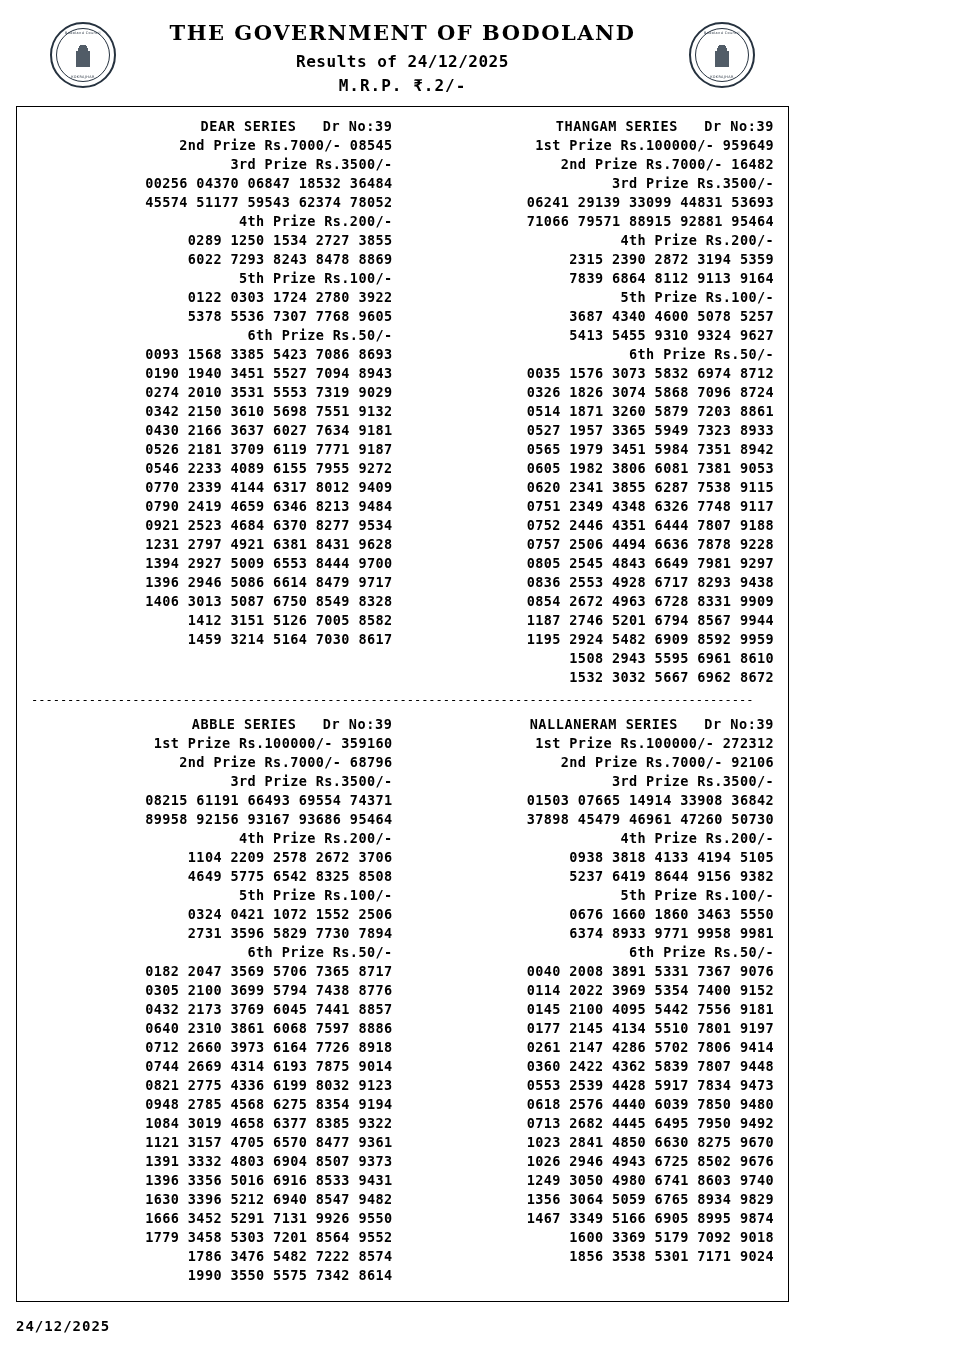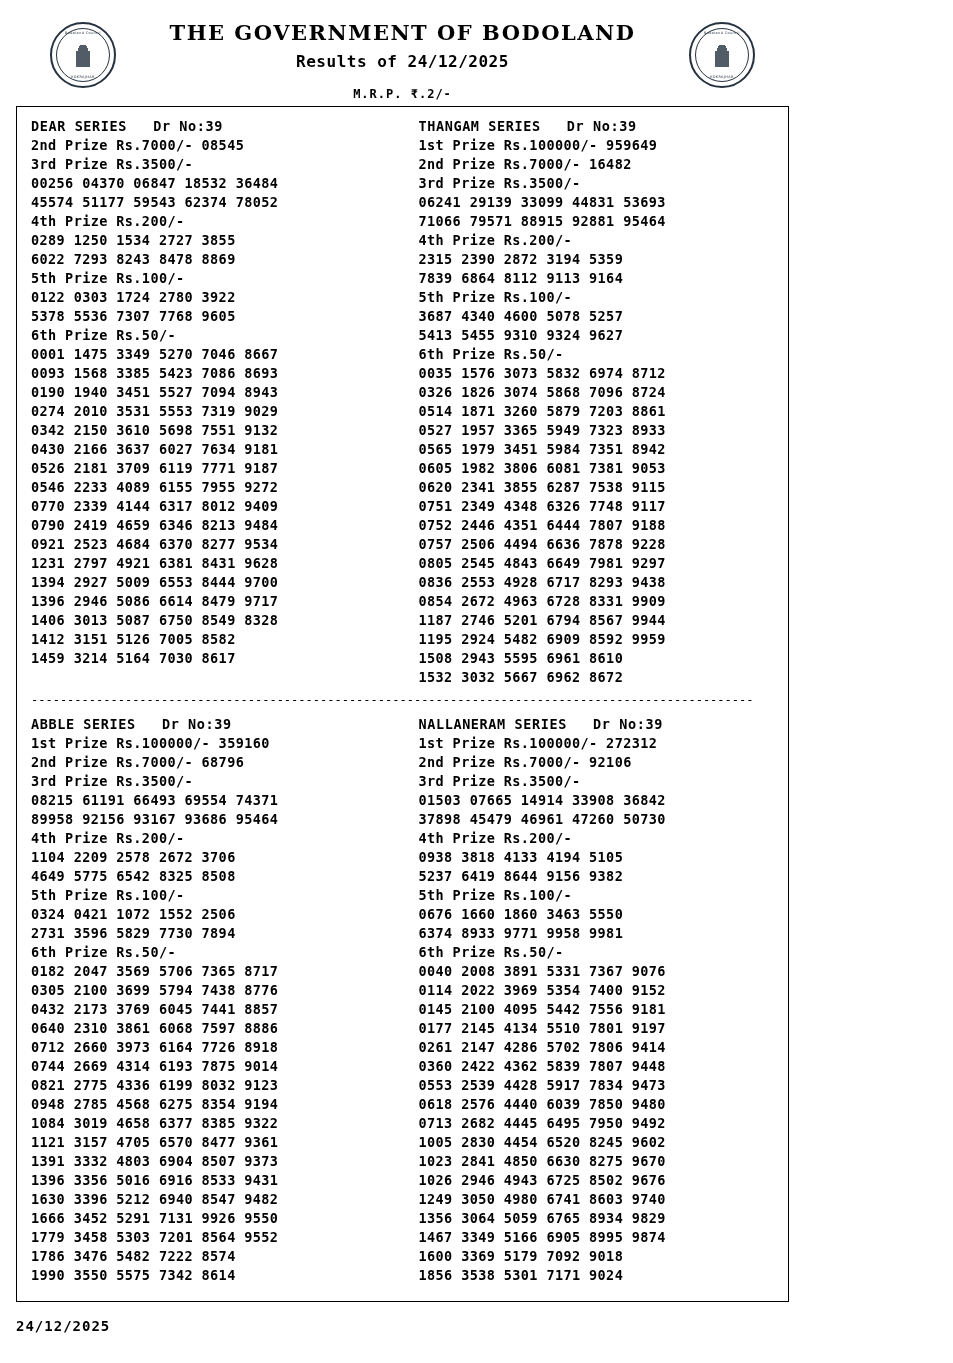--- a/index.html
+++ b/index.html
@@ -40,23 +40,23 @@
     font-family: "DejaVu Sans Mono", "Liberation Mono", monospace;
     font-weight: bold;
     font-size: 16px;
     letter-spacing: 0.5px;
     margin-top: 7px;
     text-align: center;
   }
   .mrp-line {
     font-family: "DejaVu Sans Mono", "Liberation Mono", monospace;
     font-weight: bold;
-    font-size: 12px;
+    font-size: 16px;
     letter-spacing: 1px;
-    margin-top: 16px;
+    margin-top: 5px;
   }
   .emblem {
     position: absolute;
     top: 8px;
     width: 66px;
     height: 66px;
     border-radius: 50%;
     border: 2px solid #26323f;
     box-sizing: border-box;
   }
@@ -99,20 +99,21 @@
   
   .results-box {
     border: 1.5px solid #000;
     margin-top: 4px;
     padding: 10px 14px 16px 14px;
     box-sizing: border-box;
   }
   .panel-row {
     display: flex;
     flex-direction: row;
+    text-align: right;
   }
   .panel {
     width: 50%;
     box-sizing: border-box;
   }
   .panel.left { padding-right: 10px; }
   .panel.right { padding-left: 16px; }
 
   .series-title {
     font-size: 13.5px;
@@ -189,21 +190,20 @@
           <div class="prize-label">3rd Prize Rs.3500/-</div>
           <div class="num-line">00256 04370 06847 18532 36484</div>
           <div class="num-line">45574 51177 59543 62374 78052</div>
           <div class="prize-label">4th Prize Rs.200/-</div>
           <div class="num-line">0289 1250 1534 2727 3855</div>
           <div class="num-line">6022 7293 8243 8478 8869</div>
           <div class="prize-label">5th Prize Rs.100/-</div>
           <div class="num-line">0122 0303 1724 2780 3922</div>
           <div class="num-line">5378 5536 7307 7768 9605</div>
           <div class="prize-label">6th Prize Rs.50/-</div>
-          <div class="num-line">0001 1475 3349 5270 7046 8667</div>
           <div class="num-line">0093 1568 3385 5423 7086 8693</div>
           <div class="num-line">0190 1940 3451 5527 7094 8943</div>
           <div class="num-line">0274 2010 3531 5553 7319 9029</div>
           <div class="num-line">0342 2150 3610 5698 7551 9132</div>
           <div class="num-line">0430 2166 3637 6027 7634 9181</div>
           <div class="num-line">0526 2181 3709 6119 7771 9187</div>
           <div class="num-line">0546 2233 4089 6155 7955 9272</div>
           <div class="num-line">0770 2339 4144 6317 8012 9409</div>
           <div class="num-line">0790 2419 4659 6346 8213 9484</div>
           <div class="num-line">0921 2523 4684 6370 8277 9534</div>
@@ -299,21 +299,20 @@
           <div class="prize-label">6th Prize Rs.50/-</div>
           <div class="num-line">0040 2008 3891 5331 7367 9076</div>
           <div class="num-line">0114 2022 3969 5354 7400 9152</div>
           <div class="num-line">0145 2100 4095 5442 7556 9181</div>
           <div class="num-line">0177 2145 4134 5510 7801 9197</div>
           <div class="num-line">0261 2147 4286 5702 7806 9414</div>
           <div class="num-line">0360 2422 4362 5839 7807 9448</div>
           <div class="num-line">0553 2539 4428 5917 7834 9473</div>
           <div class="num-line">0618 2576 4440 6039 7850 9480</div>
           <div class="num-line">0713 2682 4445 6495 7950 9492</div>
-          <div class="num-line">1005 2830 4454 6520 8245 9602</div>
           <div class="num-line">1023 2841 4850 6630 8275 9670</div>
           <div class="num-line">1026 2946 4943 6725 8502 9676</div>
           <div class="num-line">1249 3050 4980 6741 8603 9740</div>
           <div class="num-line">1356 3064 5059 6765 8934 9829</div>
           <div class="num-line">1467 3349 5166 6905 8995 9874</div>
           <div class="num-line">1600 3369 5179 7092 9018</div>
           <div class="num-line">1856 3538 5301 7171 9024</div>
         </div>
     </div>
   </div>

